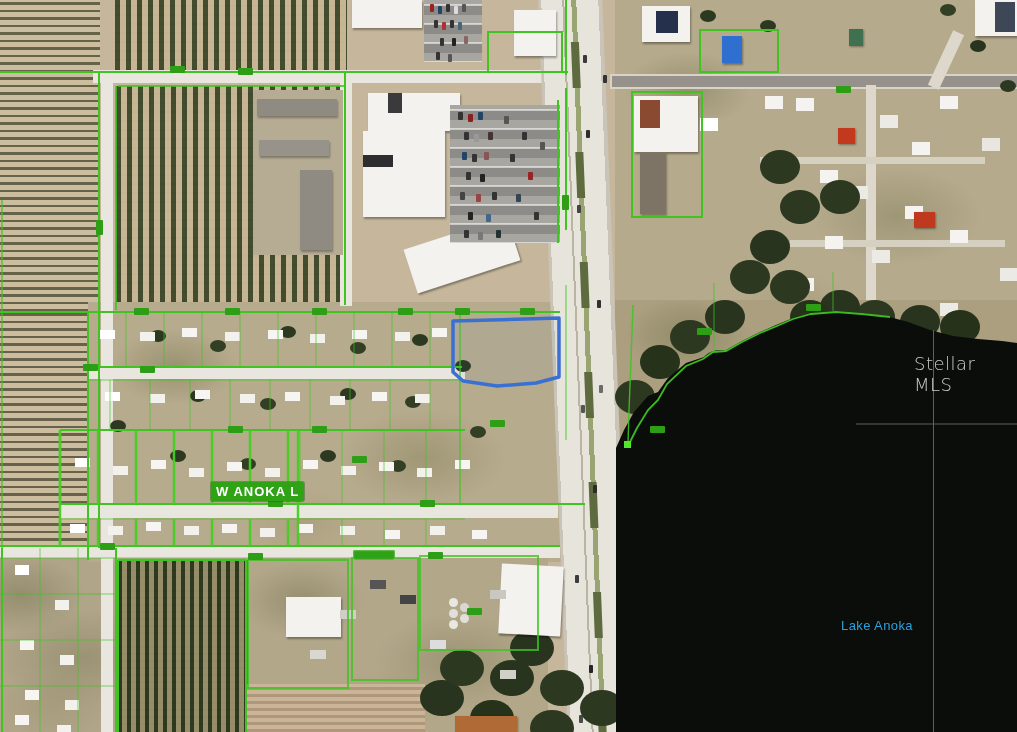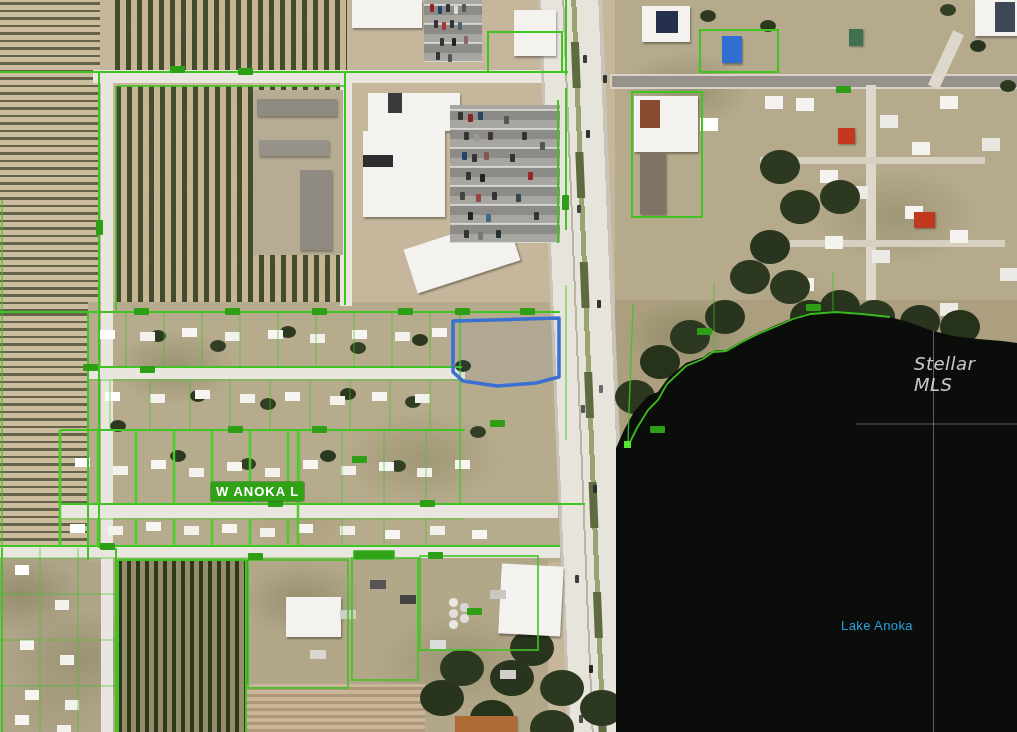--- a/index.html
+++ b/index.html
@@ -40,21 +40,21 @@
   .treeseed{width:16px;height:12px;background:#2c3820;border-radius:50%;}
   .carseed{width:4px;height:8px;background:#3a3a3a;border-radius:1px;}
   
   #street-banner{left:211px;top:482px;padding:2px 5px;background:#2fa315;color:#fff;
      font-size:13px;font-weight:bold;letter-spacing:1px;border-radius:2px;
      box-shadow:0 0 0 1px rgba(20,90,10,.4);white-space:nowrap;}
   #street-banner-small{left:353px;top:550px;width:42px;height:10px;background:#2fa315;
      border-radius:1px;box-shadow:inset 0 0 2px rgba(255,255,255,.8);}
   #lake-label{left:841px;top:618px;color:#2da0dc;font-size:13px;letter-spacing:.4px;}
   #watermark{left:914px;top:353px;color:rgba(242,242,242,.82);font-size:18px;
-     letter-spacing:.5px;font-family:"DejaVu Sans",sans-serif;font-weight:300;font-style:italic;}
+     letter-spacing:.5px;font-family:"DejaVu Sans",sans-serif;font-weight:300;}
 </style>
 </head>
 <body>
 
 <div id="map">
 
   <div class="abs speckleH" style="left:0;top:0;width:100px;height:312px;"></div>
   <div class="abs speckleH" style="left:0;top:312px;width:103px;height:236px;background-color:#c7ac94;"></div>
   <div class="abs grass" style="left:0;top:548px;width:118px;height:184px;background-color:#b0a489;"></div>
   <div class="abs orchardV" style="left:115px;top:0;width:232px;height:70px;"></div>

